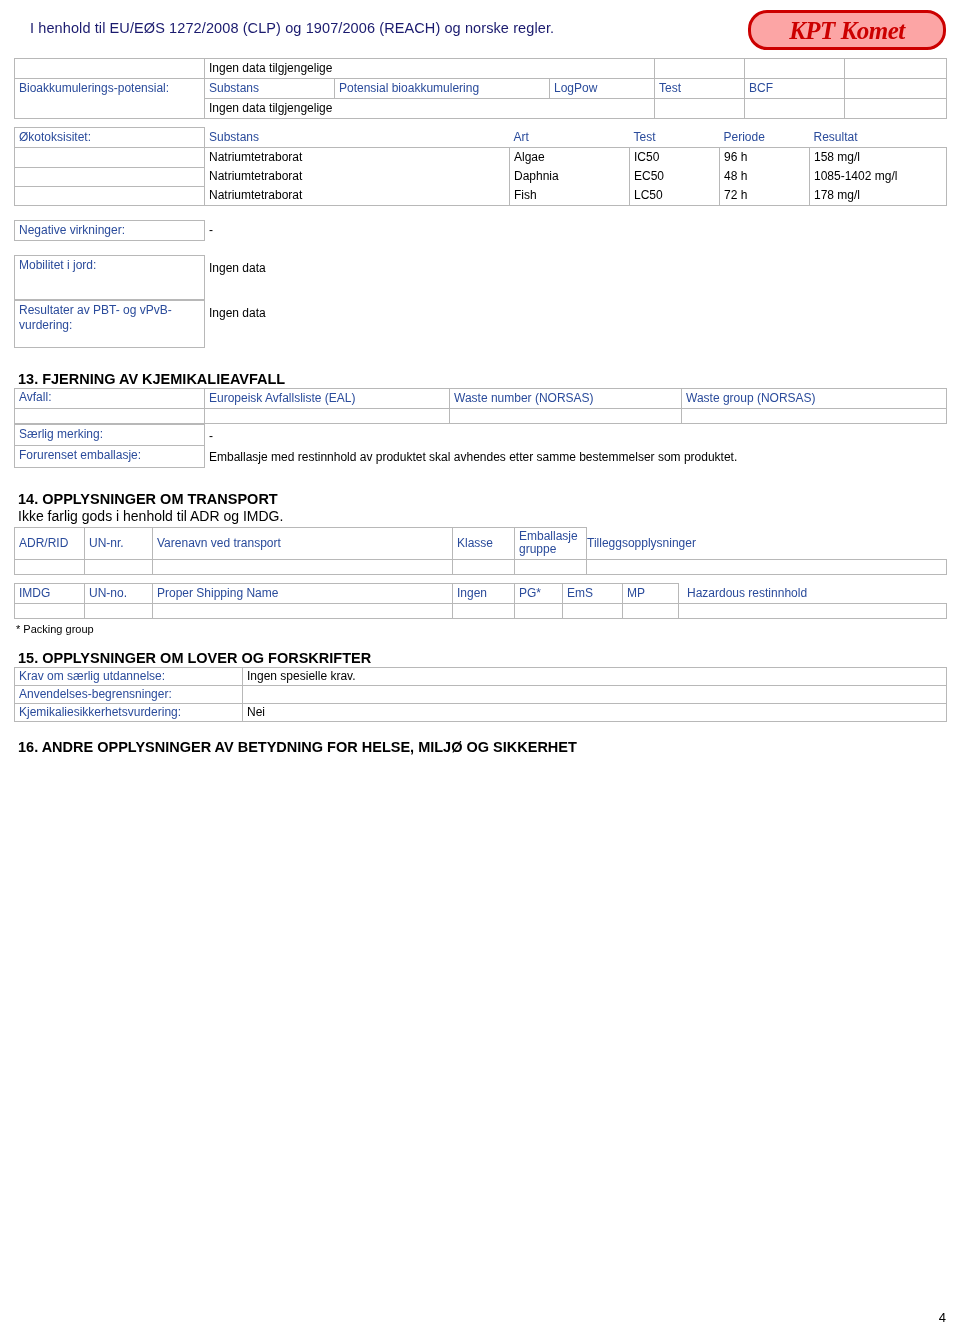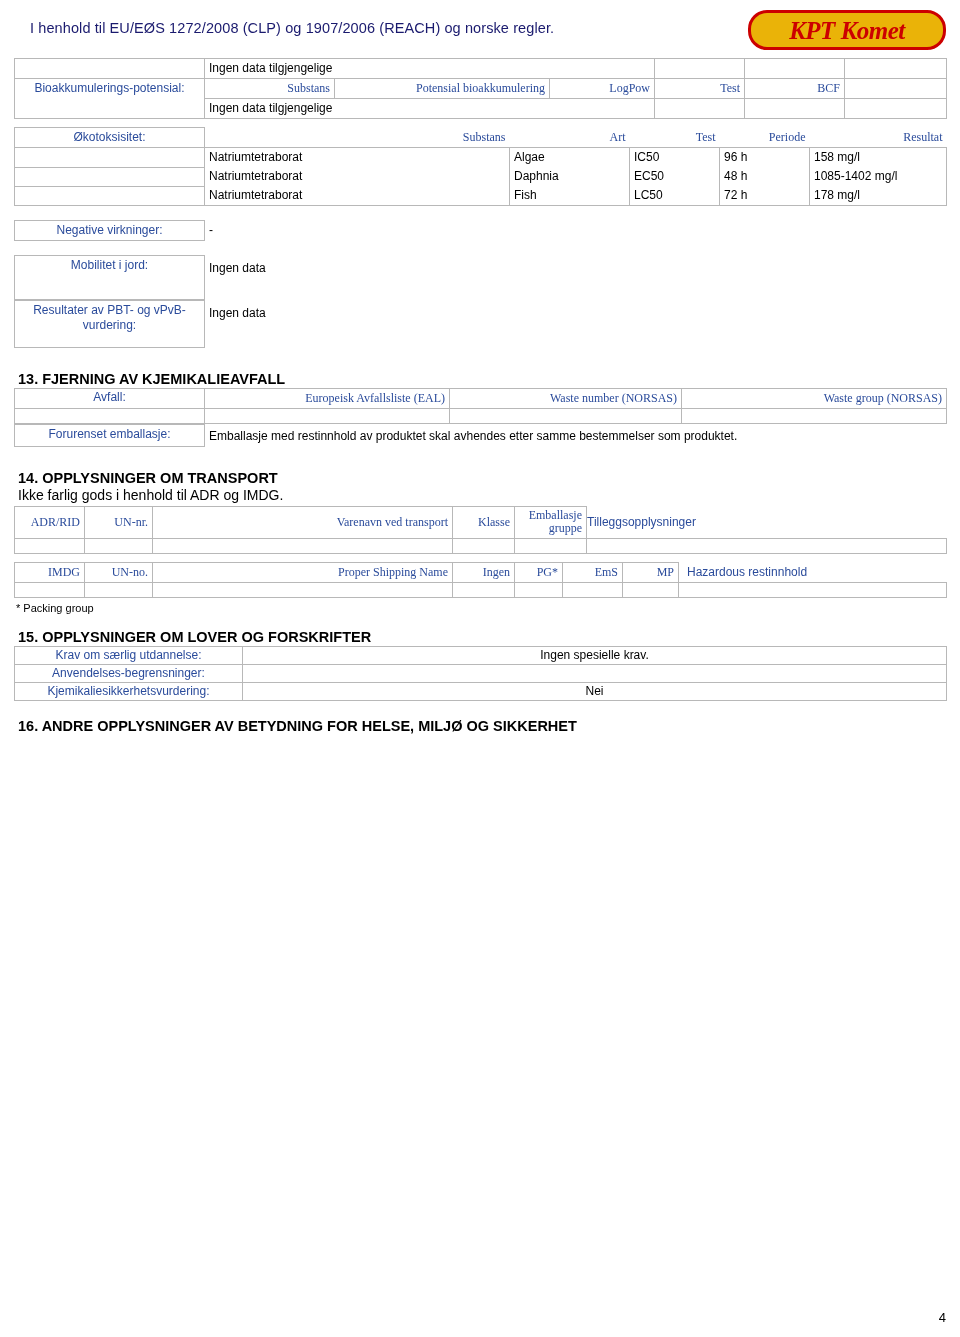--- a/index.html
+++ b/index.html
@@ -39,21 +39,21 @@
     letter-spacing: 0.1px;
   }
   .logo {
     position: absolute;
     right: 0px;
     top: 0px;
     width: 198px;
     height: 40px;
     border: 3px solid #cc0000;
     border-radius: 19px;
-    background: #eab308;
+    background: #fca5a5;
     box-sizing: border-box;
   }
   .logo-text {
     position: absolute;
     left: 0;
     right: 0;
     top: 4px;
     text-align: center;
     font-family: "Liberation Serif", serif;
     font-weight: bold;
@@ -69,29 +69,29 @@
     width: 100%;
     table-layout: fixed;
   }
   table.t td {
     border: 1px solid #b8b8b8;
     vertical-align: top;
     padding: 2px 4px;
     font-size: 12px;
     line-height: 1.25;
   }
-  td.nb { border: 0; text-align: center; }
+  td.nb { border: 0; }
   .blue { color: #2a4b9b; }
   .lbl {
     color: #2a4b9b;
     font-size: 14.5px;
     padding-top: 3px;
   }
   .small { font-size: 11px; }
-  .c { text-align: right; font-family: Liberation Serif, serif; }
+  .c { text-align: left; }
   .h15 { height: 15px; }
 
   .sect-title {
     font-size: 14.5px;
     font-weight: bold;
     color: #000000;
     padding: 3px 4px 1px 4px;
   }
   .sect-sub {
     font-size: 14px;
@@ -278,20 +278,24 @@
         </tr>
       </tbody>
         </table>
 
       <table class="t">
         <colgroup>
           <col style="width:190px">
           <col style="width:742px">
         </colgroup>
         <tbody>
+            <tr>
+          <td class="nb lbl">Særlig merking:</td>
+          <td class="plain14" style="border:0;padding-top:4px">-</td>
+        </tr>
         <tr>
           <td class="nb lbl" style="vertical-align:top">Forurenset emballasje:</td>
           <td class="plain14" style="border:0;padding-top:4px;line-height:1.3">Emballasje med restinnhold av produktet skal avhendes etter samme bestemmelser som produktet.</td>
         </tr>
       </tbody>
         </table>
     </div>
 
     <div class="gap-l"></div>
 

